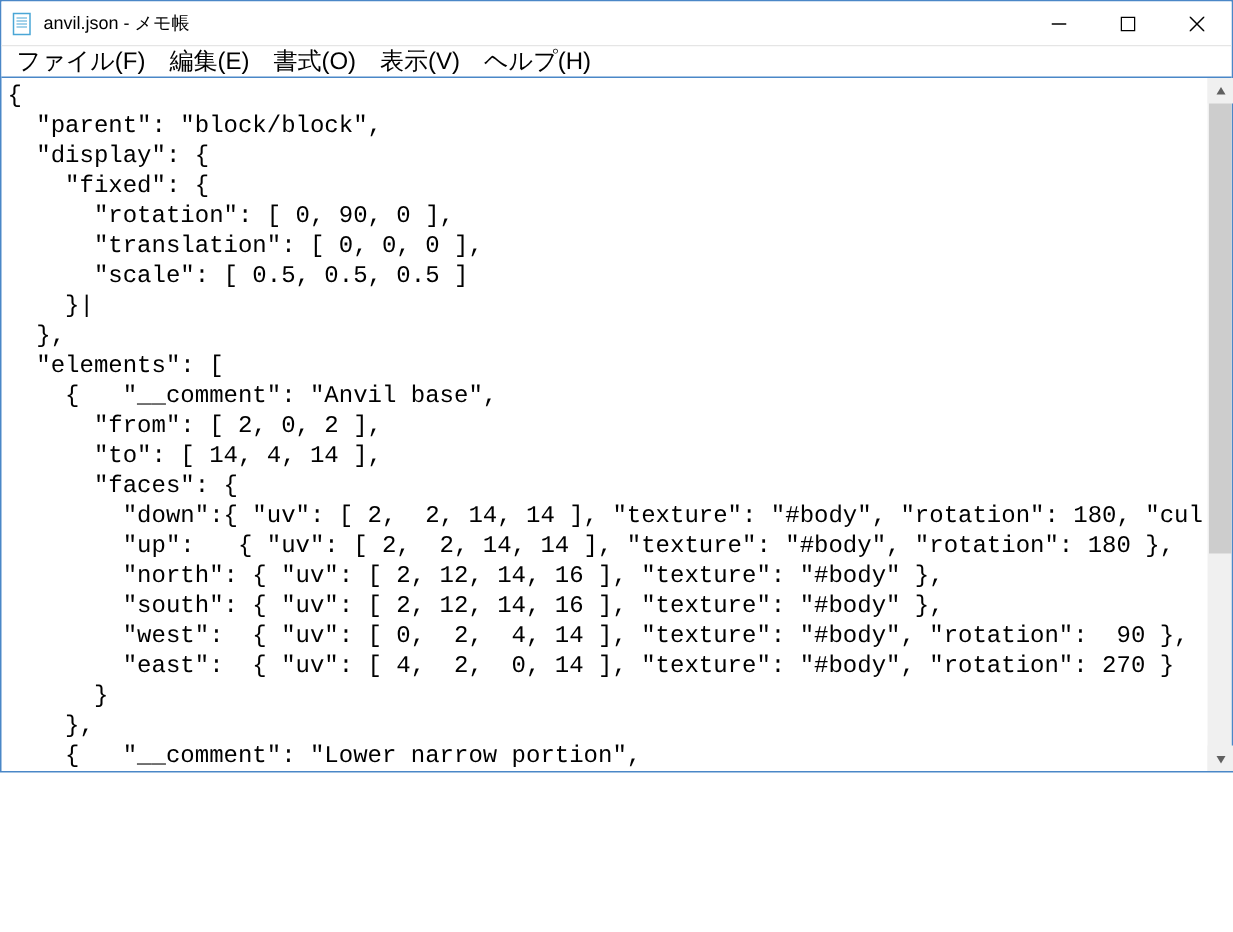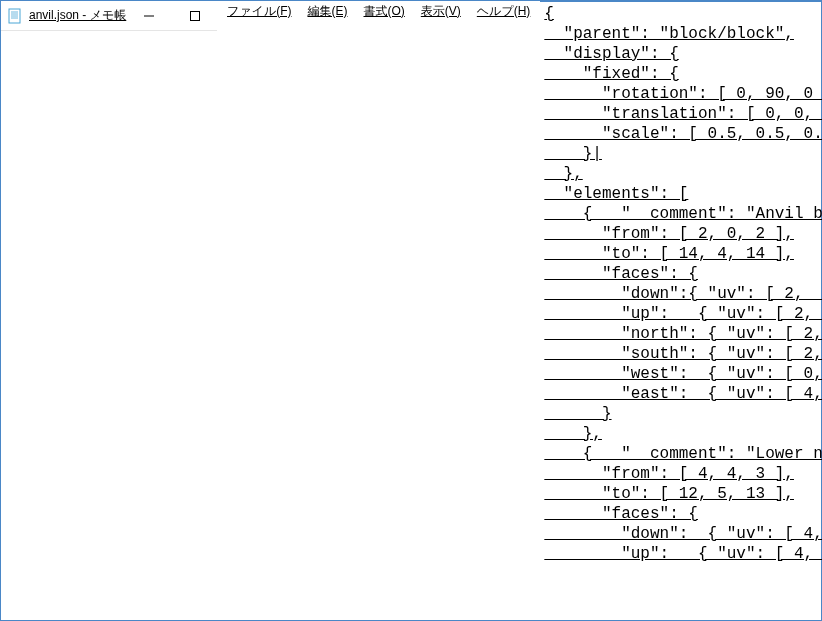--- a/index.html
+++ b/index.html
@@ -1,28 +1,28 @@
 <!DOCTYPE html>
 <html><head>
   <meta charset="utf-8">
   <style>
     * { margin:0; padding:0; box-sizing:border-box; }
     html,body { width:822px; height:621px; font-family:"Yu Gothic UI","Meiryo UI","Segoe UI",sans-serif; font-size:12px; overflow:hidden; background:#fff; }
-    .window { width:822px; height:621px; border:1px solid #4a87c7; display:flex; flex-direction:row; background:#fff;text-decoration:underline; }
+    .window { width:822px; height:515px; border:1px solid #4a87c7; display:flex; flex-direction:column; background:#fff; }
     
     .titlebar { height:30px; background:#fff; display:flex; align-items:center; padding-left:6px; border-bottom:1px solid #e5e5e5; }
     .app-icon { width:16px; height:16px; margin-right:6px; display:flex; align-items:center; justify-content:center; }
     .app-icon svg { width:16px; height:16px; }
     .title-text { flex:0 0 auto; font-size:12px; color:#000; }
     .title-spacer { flex:1 1 auto; }
     .win-controls { display:flex; height:100%; }
     .win-btn { width:46px; height:100%; display:flex; align-items:center; justify-content:center; color:#000; }
     .win-btn svg { width:10px; height:10px; stroke:#000; stroke-width:1; fill:none; }
     
-    .menubar { height:20px; background:#fff; display:flex; align-items:center; padding:0 2px; font-size:12px; }
+    .menubar { height:20px; background:#fff; display:flex; align-items:center; padding:0 2px; font-size:16px; }
     .menu-item { padding:1px 8px; cursor:default; white-space:nowrap; }
     
     .client-wrap { flex:1; border-top:1px solid #4a87c7; display:flex; min-height:0; }
     .editor { flex:1; overflow:hidden; }
     .editor-inner { padding:2px 4px; font-family:"MS Gothic","Consolas","Courier New",monospace; font-size:16px; line-height:20px; white-space:pre; color:#000; }
     .vscroll { width:17px; background:#f0f0f0; border-left:1px solid #fff; position:relative; }
     .vscroll-up, .vscroll-down { position:absolute; left:0; width:17px; height:17px; display:flex; align-items:center; justify-content:center; background:#f0f0f0; }
     .vscroll-up { top:0; } .vscroll-down { bottom:0; }
     .vscroll-up svg, .vscroll-down svg { width:8px; height:8px; fill:#606060; }
     .vscroll-thumb { position:absolute; left:1px; width:15px; top:17px; height:300px; background:#cdcdcd; }

